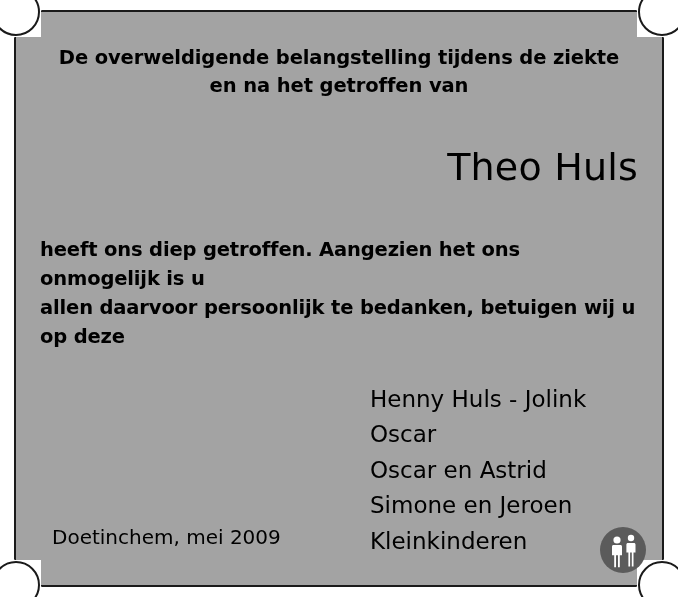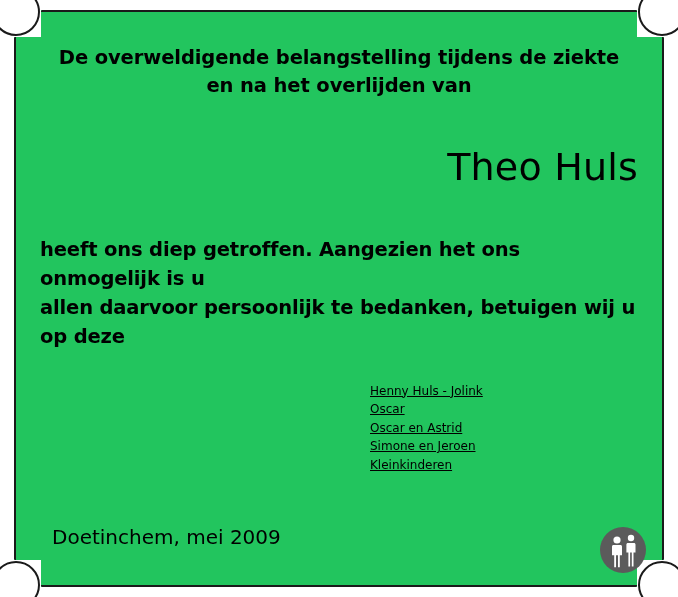--- a/index.html
+++ b/index.html
@@ -14,21 +14,21 @@
     color: #000000;
     overflow: hidden;
   }
 
   .card {
     position: absolute;
     left: 14px;
     top: 10px;
     width: 650px;
     height: 577px;
-    background: #22c55e;
+    background: #a3a3a3;
     box-sizing: border-box;
   }
 
   
   .frame {
     position: absolute;
     left: 0;
     top: 0;
     width: 100%;
     height: 100%;
@@ -98,23 +98,22 @@
     font-size: 19.5px;
     font-weight: bold;
     line-height: 1.5;
     margin-top: 46px;
     letter-spacing: -0.15px;
   }
 
   .signers {
     margin-top: 30px;
     padding-left: 330px;
-    font-size: 12px;
+    font-size: 23px;
     line-height: 1.55;
-    text-decoration: underline;
   }
   .signer { white-space: nowrap; }
 
   .place-date {
     position: absolute;
     left: 38px;
     bottom: 38px;
     font-size: 20px;
   }
 
@@ -148,21 +147,21 @@
 
   <div class="corner tl"></div>
   <div class="corner tr"></div>
   <div class="corner bl"></div>
   <div class="corner br"></div>
 
   <div class="content">
 
     <div class="intro">
       <div>De overweldigende belangstelling tijdens de ziekte</div>
-      <div>en na het overlijden van</div>
+      <div>en na het getroffen van</div>
     </div>
 
     <div class="name">Theo Huls</div>
 
     <div class="body-text">
       <div>heeft ons diep getroffen. Aangezien het ons onmogelijk is u</div>
       <div>allen daarvoor persoonlijk te bedanken, betuigen wij u op deze</div>
     </div>
 
     <div class="signers">

